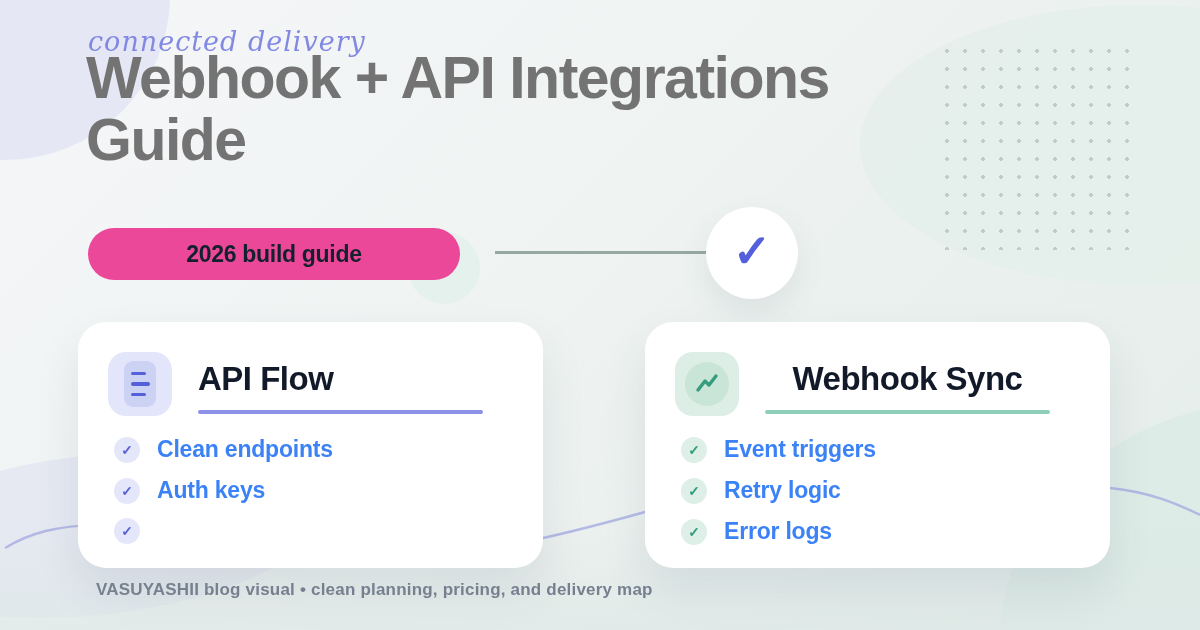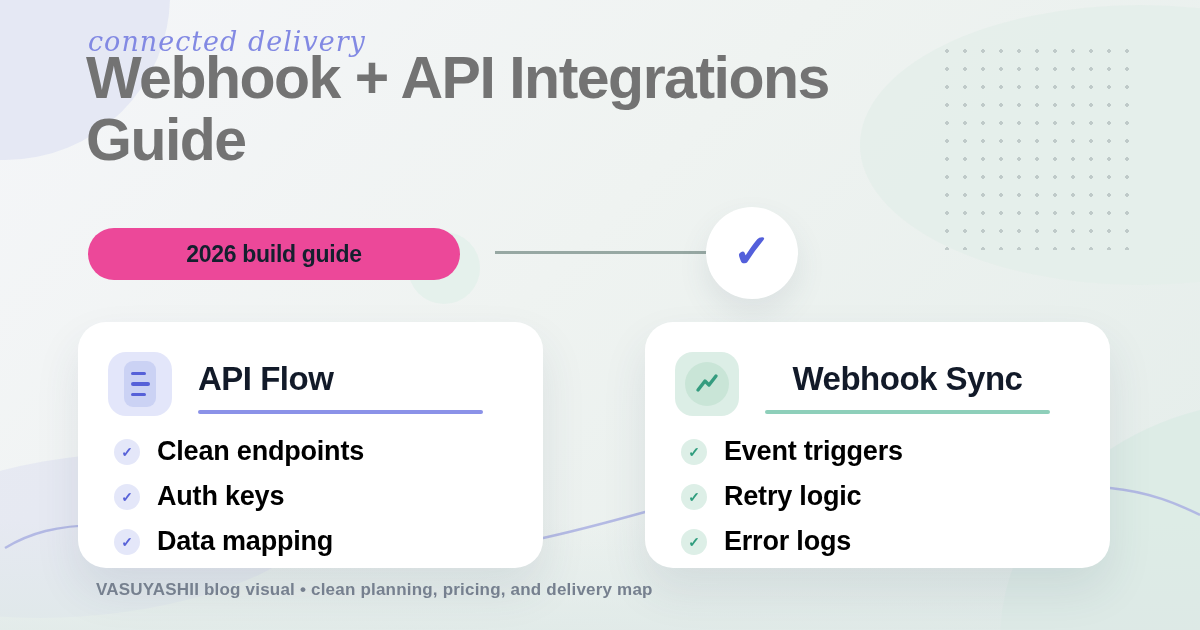--- a/index.html
+++ b/index.html
@@ -57,21 +57,21 @@
   .card-title{font-size:33px;font-weight:900;color:#121a29;letter-spacing:-0.5px;}
   .title-rule{width:285px;height:4px;border-radius:2px;margin-top:12px;}
   .rule-purple{background:#8b92e8;}
   .rule-green{background:#8ecfba;}
   .checklist{margin-top:20px;padding-left:36px;display:flex;flex-direction:column;gap:14px;}
   .check-item{display:flex;align-items:center;gap:17px;}
   .check-dot{width:26px;height:26px;border-radius:50%;display:flex;align-items:center;justify-content:center;
     font-size:14px;font-weight:900;flex:0 0 auto;}
   .check-dot.purple{background:#e4e7f9;color:#5862d8;}
   .check-dot.mint{background:#ddefe7;color:#2f9d7e;}
-  .check-item span.label{font-size:27px;font-weight:800;color:#000000;letter-spacing:-0.2px;}
+  .check-item span.label{font-size:23px;font-weight:800;color:#3b82f6;letter-spacing:-0.2px;}
   
   .footer-note{left:96px;top:580px;font-size:17px;font-weight:700;color:#76808f;letter-spacing:0.2px;}
 </style>
 </head>
 <body>
 
 <div class="abs blob-top-left"></div>
 <div class="abs blob-top-right"></div>
 <div class="abs blob-bottom-left"></div>
 <div class="abs blob-bottom-right"></div>
@@ -111,21 +111,20 @@
     <div class="check-item">
       <span class="check-dot purple">✓</span>
       <span class="label">Clean endpoints</span>
     </div>
     <div class="check-item">
       <span class="check-dot purple">✓</span>
       <span class="label">Auth keys</span>
     </div>
     <div class="check-item">
       <span class="check-dot purple">✓</span>
-      <span class="label">Data mapping</span>
     </div>
   </div>
 </div>
 
 <div class="abs card right">
   <div class="card-head">
     <div class="icon-tile mint">
       <div class="trend-inner">
         <svg width="28" height="28" viewBox="0 0 28 28" fill="none">
           <polyline points="5,20 12,11 16,15 23,6" stroke="#359c7f" stroke-width="3.4" stroke-linecap="round" stroke-linejoin="round" fill="none"></polyline>

